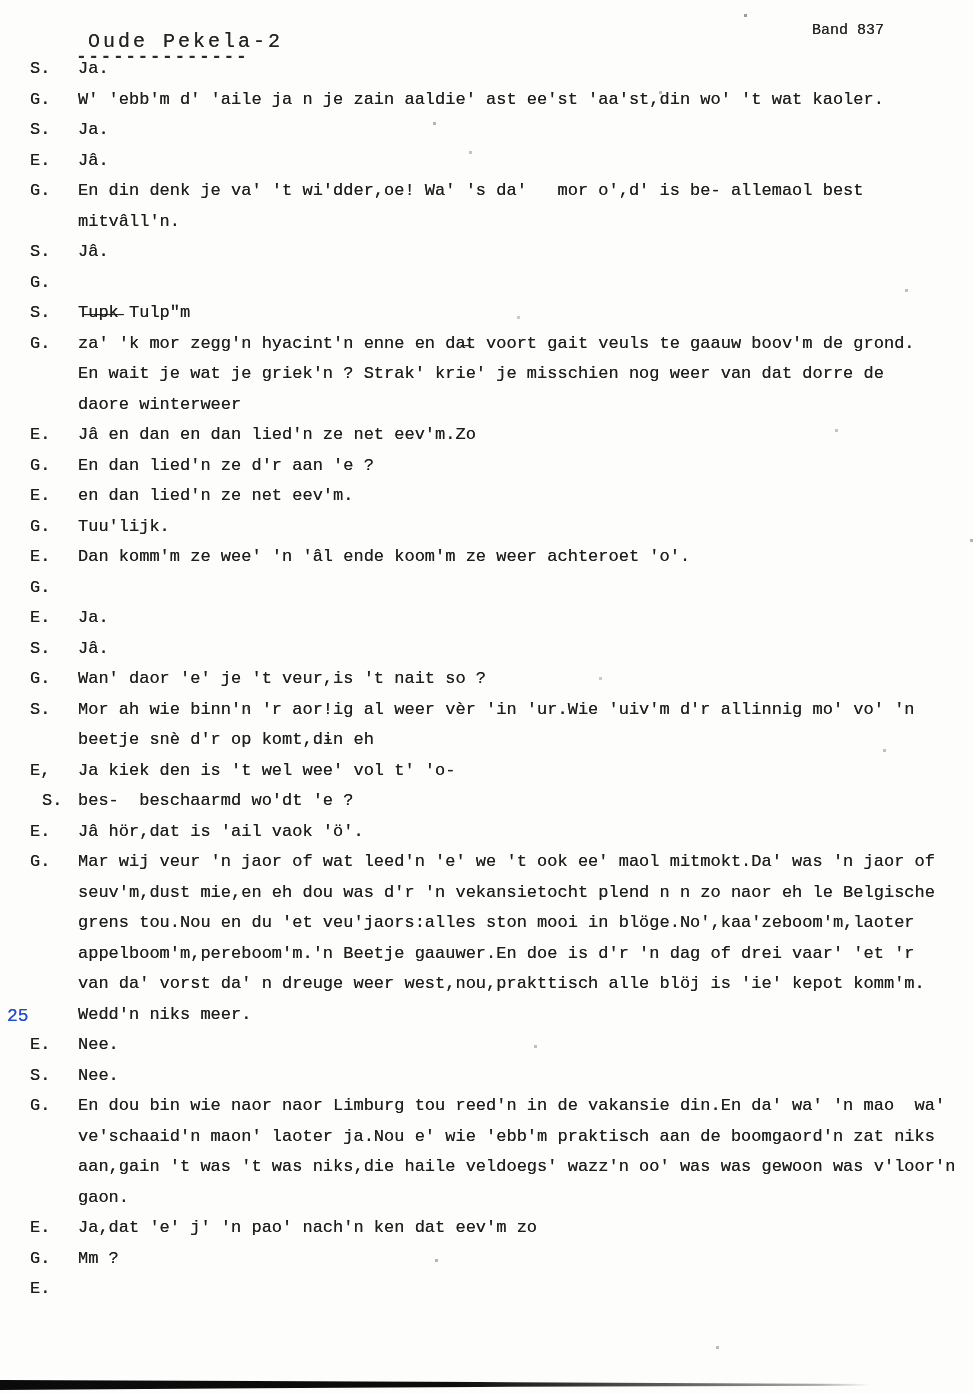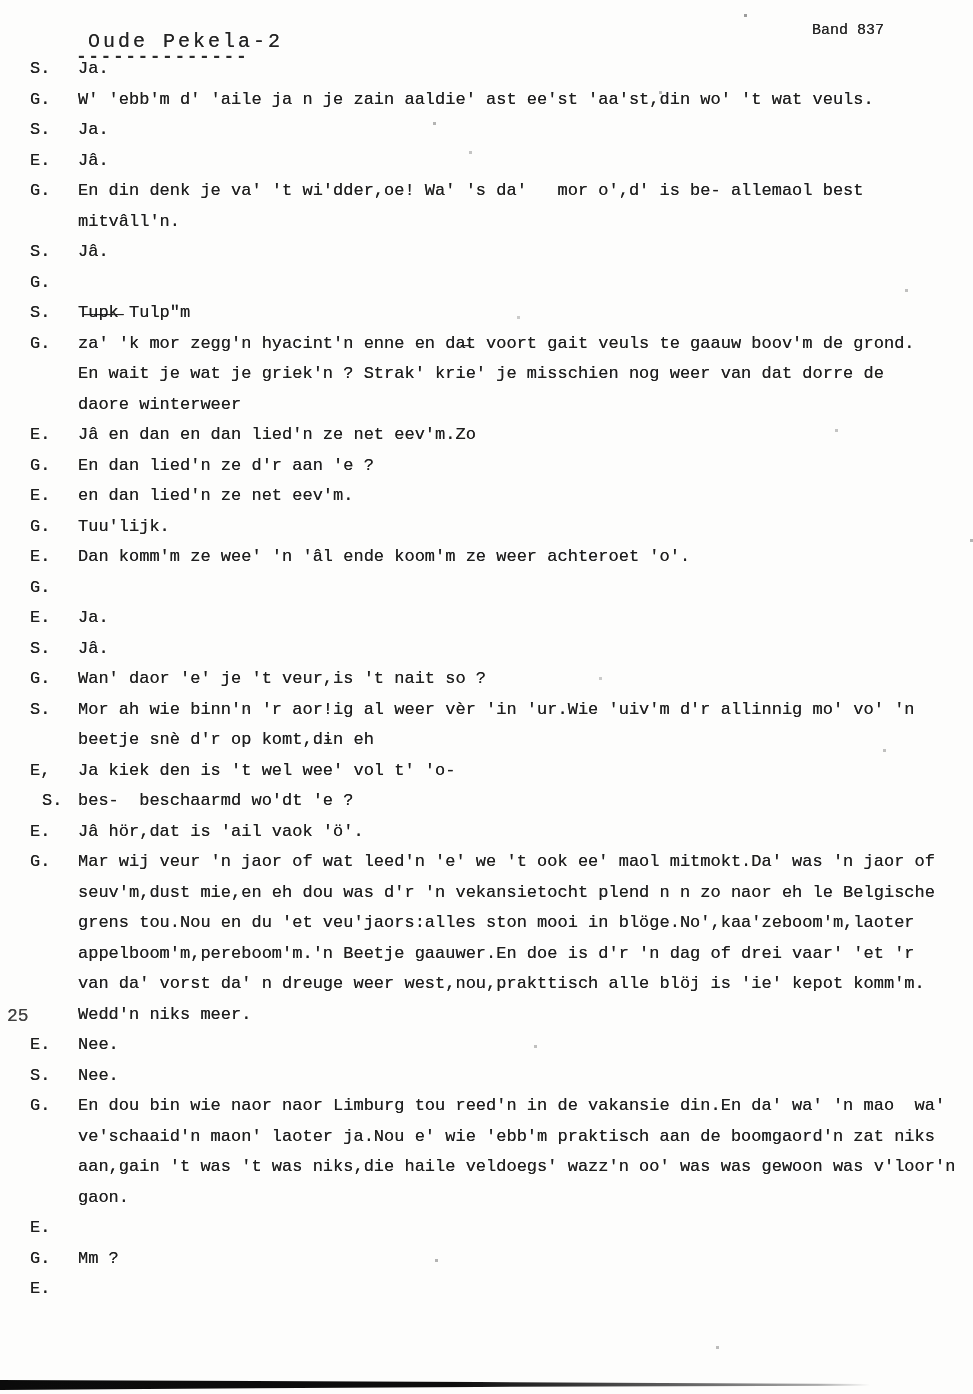--- a/index.html
+++ b/index.html
@@ -29,21 +29,21 @@
     white-space:pre;
   }
   .band{
     position:absolute;left:812px;top:22px;
     font-size:15px;color:#232323;
     text-shadow:0 0 0.6px rgba(25,25,25,.75);
     white-space:pre;
   }
   .margin-note{
     position:absolute;left:7px;top:1006px;
-    font-size:18px;color:#404040;
+    font-size:18px;color:#1d4ed8;
     text-shadow:0 0 0.5px rgba(25,25,25,.7);
   }
   .transcript{
     position:absolute;left:0;top:54px;width:973px;
     font-size:17px;line-height:30.5px;
   }
   .row{
     display:flex;
     padding-left:30px;
     align-items:flex-start;
@@ -98,21 +98,21 @@
   <div class="margin-note">25</div>
 
   <div class="transcript">
   <div class="row">
     <span class="speaker">S.</span>
     <span class="text">Ja.</span>
   </div>
 
   <div class="row">
     <span class="speaker">G.</span>
-    <span class="text">W' 'ebb'm d' 'aile ja n je zain aaldie' ast ee'st 'aa'st,din wo' 't wat veuls.</span>
+    <span class="text">W' 'ebb'm d' 'aile ja n je zain aaldie' ast ee'st 'aa'st,din wo' 't wat kaoler.</span>
   </div>
 
   <div class="row">
     <span class="speaker">S.</span>
     <span class="text">Ja.</span>
   </div>
 
   <div class="row">
     <span class="speaker">E.</span>
     <span class="text">Jâ.</span>
@@ -233,20 +233,21 @@
   <div class="row">
     <span class="speaker">G.</span>
     <span class="text">En dou bin wie naor naor Limburg tou reed'n in de vakansie din.En da' wa' 'n mao  wa'
 ve'schaaid'n maon' laoter ja.Nou e' wie 'ebb'm praktisch aan de boomgaord'n zat niks
 aan,gain 't was 't was niks,die haile veldoegs' wazz'n oo' was was gewoon was v'loor'n
 gaon.</span>
   </div>
 
   <div class="row">
     <span class="speaker">E.</span>
+    <span class="text">Ja,dat 'e' j' 'n pao' nach'n ken dat eev'm zo</span>
   </div>
 
   <div class="row">
     <span class="speaker">G.</span>
     <span class="text">Mm ?</span>
   </div>
 
   <div class="row">
     <span class="speaker">E.</span>
   </div>

